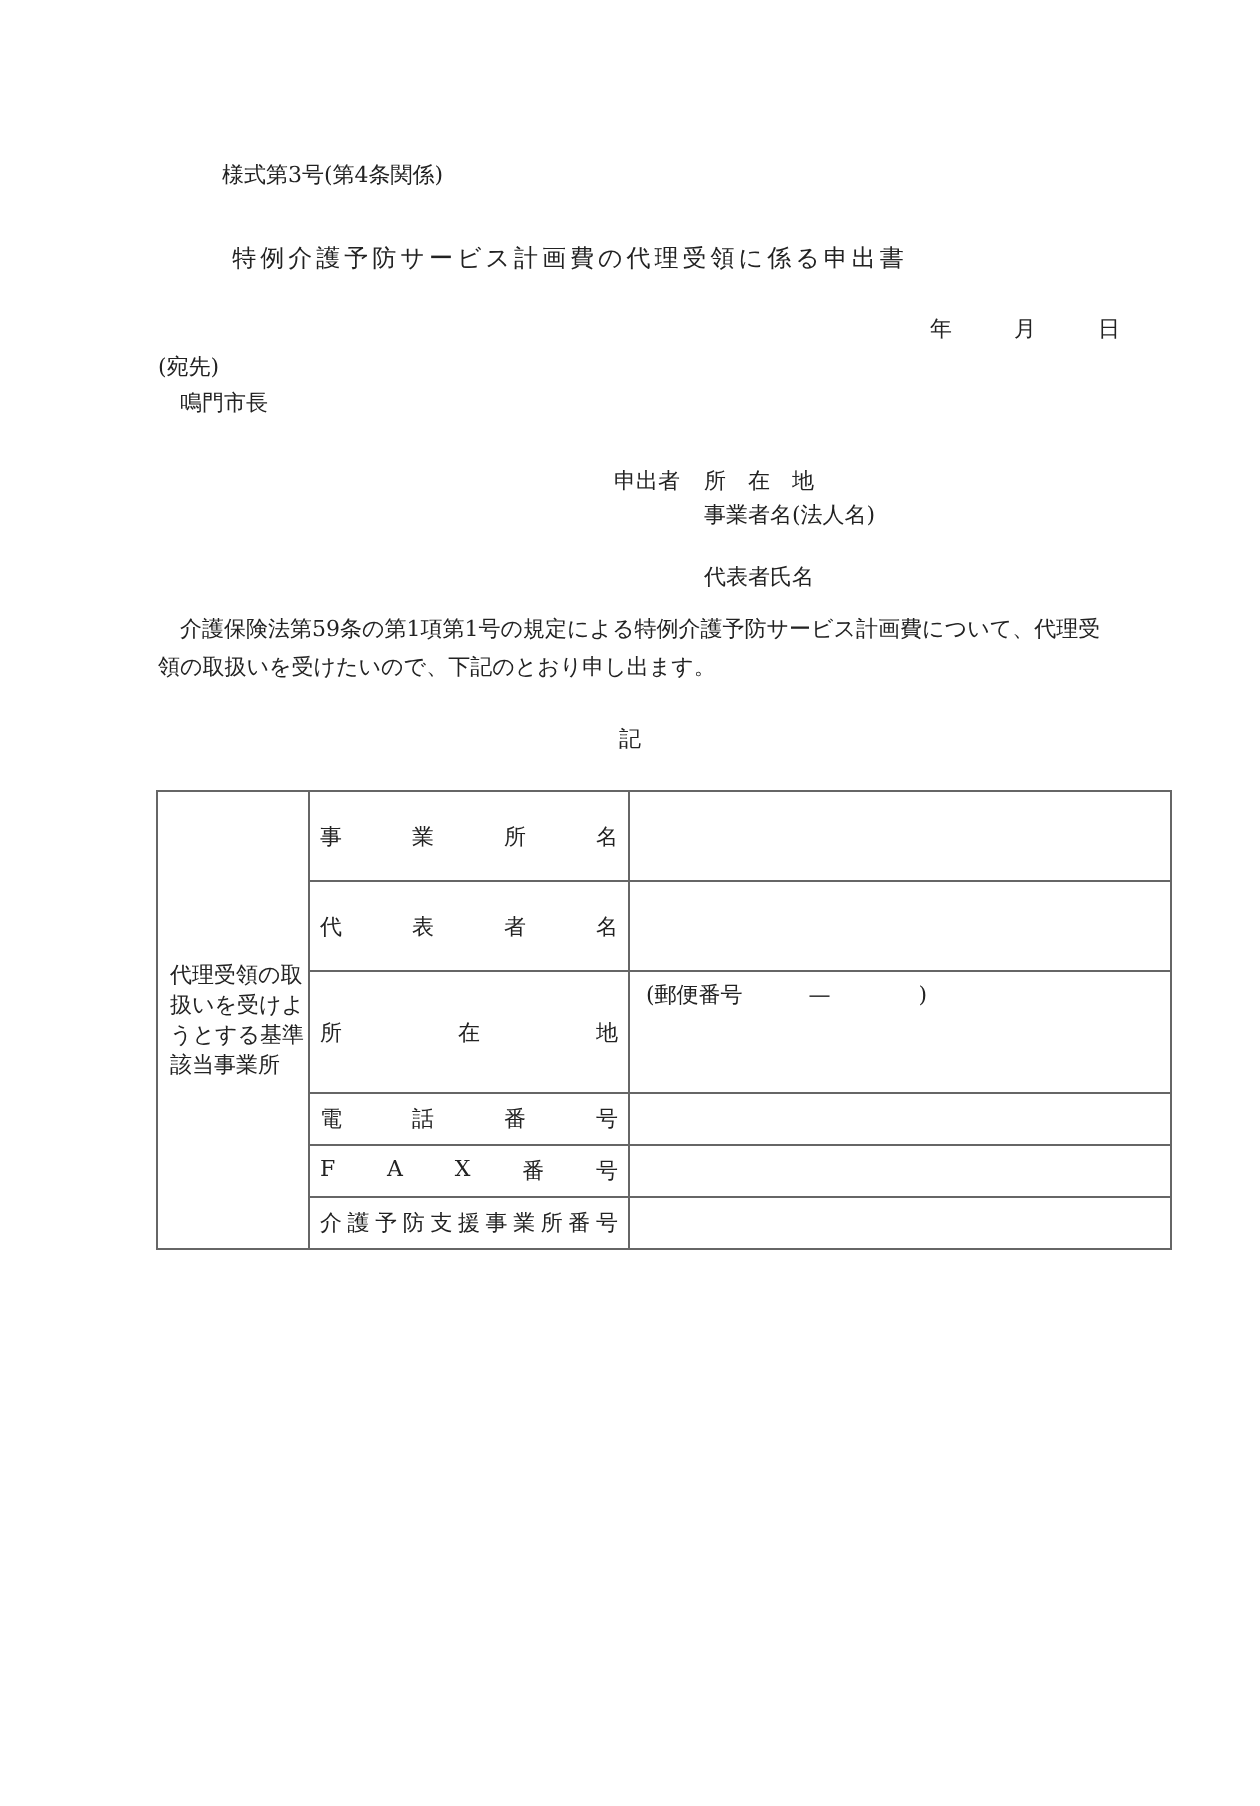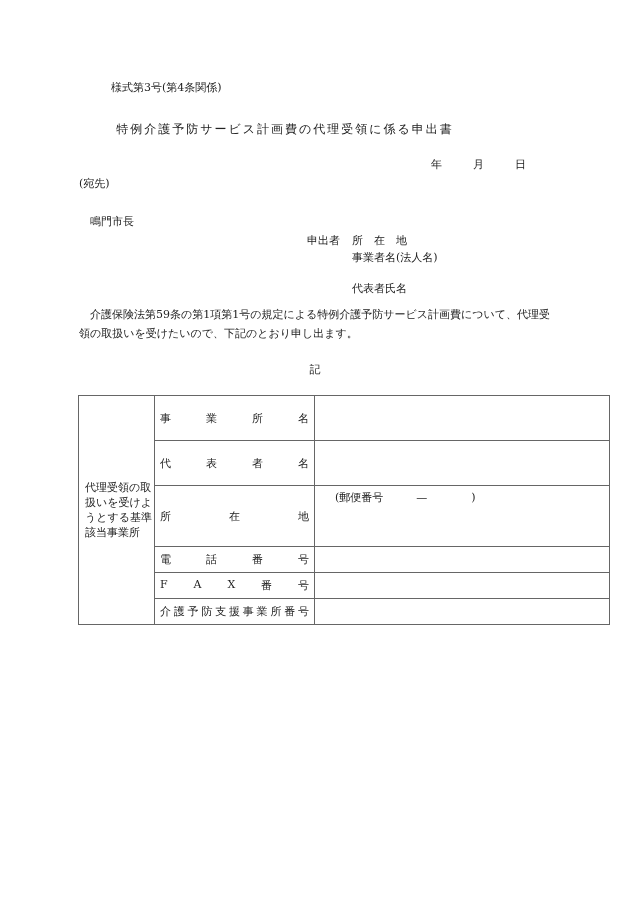--- a/index.html
+++ b/index.html
@@ -1,33 +1,33 @@
 <!DOCTYPE html>
 <html><head>
   <meta charset="utf-8">
   <style>
     html, body { margin: 0; padding: 0; background: #ffffff; }
     body { width: 630px; height: 903px; position: relative; overflow: hidden;
            font-family: "DejaVu Serif", "Liberation Serif", serif; color: #222; font-size: 11px; }
     .abs { position: absolute; white-space: nowrap; }
     .form-no { left: 79px; top: 80px; margin-left: 32px; }
     .title { left: 0; width: 570px; top: 121px; text-align: center; font-size: 12px; letter-spacing: 2px; }
-    .date { left: 431px; top: 157px; text-align: right; }
+    .date { left: 465px; top: 157px; text-align: right; }
     .date span { display: inline-block; }
     .addressee { left: 79px; top: 176px; }
-    .mayor { left: 90px; top: 194px; margin-top: 20px; }
+    .mayor { left: 90px; top: 194px; }
     .applicant { left: 307px; top: 233px; }
     .app-line { position: absolute; left: 352px; white-space: nowrap; }
     .body-text { left: 79px; top: 305px; width: 475px; white-space: normal; line-height: 19px; text-indent: 11px; }
     .ki { left: 0; width: 630px; top: 362px; text-align: center; }
     table.form { position: absolute; left: 78px; top: 395px; border-collapse: collapse; }
     table.form td { border: 1px solid #666; padding: 0; vertical-align: middle; font-size: 11px; }
     .col1 { width: 69px; padding-left: 6px !important; line-height: 15px; white-space: normal; }
     .col2 { width: 149px; padding: 0 5px !important; }
-    .col3 { width: 254px; vertical-align: top !important; padding: 4px 20px !important; }
+    .col3 { width: 254px; vertical-align: top !important; padding: 4px 8px !important; }
     .spread { display: flex; justify-content: space-between; }
   </style>
 </head>
 <body>
 
 <div class="abs form-no">様式第3号(第4条関係)</div>
 <div class="abs title">特例介護予防サービス計画費の代理受領に係る申出書</div>
 
 <div class="abs date">
   <span>年</span>

